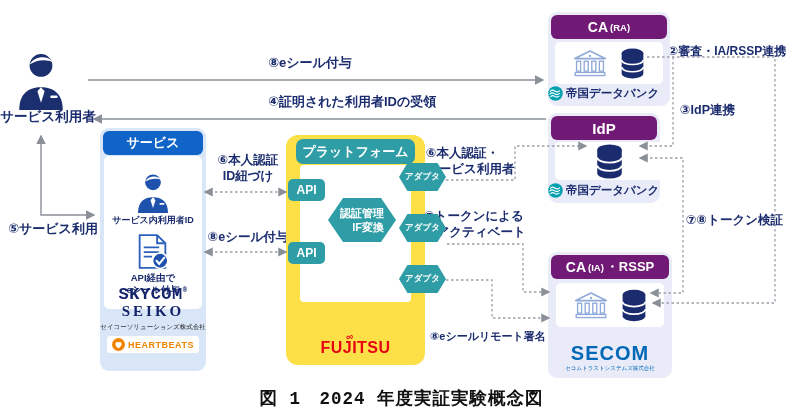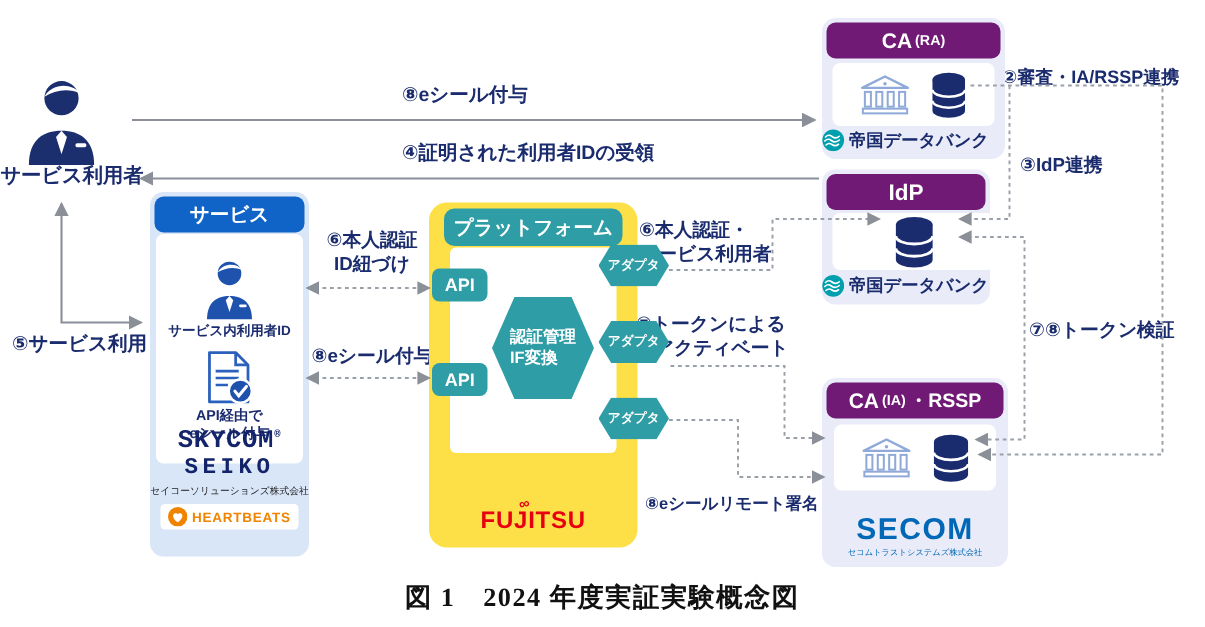--- a/index.html
+++ b/index.html
@@ -18,35 +18,35 @@
   .svc{background:#d8e6f7;}
   .svc .hdr{background:#1064c8;}
   .svc-panel{flex-direction:column;}
   .svc-item-label{color:#1b2c6e;font-weight:bold;font-size:9px;text-align:center;
                   white-space:pre-line;line-height:1.25;margin-top:2px;}
   .svc-logos{position:absolute;left:0;right:0;top:158px;display:flex;flex-direction:column;
              align-items:center;}
   .skycom{font-family:Liberation Mono, monospace;font-weight:bold;
           font-size:17px;color:#13246b;letter-spacing:.5px;line-height:1;text-align:right;}
   .skycom sup{font-size:7px;}
-  .seiko{font-family:Liberation Mono, monospace;font-weight:bold;
+  .seiko{font-family:Liberation Serif, serif;font-weight:bold;
          font-size:15px;color:#13246b;letter-spacing:3px;line-height:1.15;}
   .company{font-size:6.5px;color:#222;margin-top:3px;}
   .hb-pill{margin-top:4px;background:#fff;border-radius:3px;padding:2px 5px;display:flex;
            align-items:center;gap:3px;}
   .hb-text{font-size:9px;font-weight:bold;color:#f08300;letter-spacing:.5px;text-align:right;}
   
   .plt{background:#fde047;border-radius:12px;}
   .plt-hdr{position:absolute;left:10px;right:10px;top:4px;height:25px;background:#2f9da5;
            border-radius:7px;display:flex;align-items:center;justify-content:center;
            color:#fff;font-weight:bold;font-size:13px;}
-  .hex-core{position:absolute;left:42px;top:63px;width:68px;height:68px;background:#2f9da5;
+  .hex-core{position:absolute;left:42px;top:63px;width:68px;height:44px;background:#2f9da5;
             clip-path:polygon(22% 0,78% 0,100% 50%,78% 100%,22% 100%,0 50%);
             display:flex;align-items:center;justify-content:center;color:#fff;
-            font-weight:bold;font-size:11px;text-align:left;white-space:pre-line;line-height:1.3;}
+            font-weight:bold;font-size:11px;text-align:right;white-space:pre-line;line-height:1.3;}
   .api{position:absolute;left:2px;width:37px;height:22px;background:#2f9da5;border-radius:5px;
        display:flex;align-items:center;justify-content:center;color:#fff;font-weight:bold;font-size:12px;}
   .adp{position:absolute;left:113px;width:47px;height:28px;background:#2f9da5;
        clip-path:polygon(18% 0,82% 0,100% 50%,82% 100%,18% 100%,0 50%);
        display:flex;align-items:center;justify-content:center;color:#fff;
        font-weight:bold;font-size:8.5px;}
   .fujitsu{position:absolute;bottom:8px;left:0;right:0;text-align:center;color:#e60012;
            font-weight:bold;font-size:16px;letter-spacing:.5px;}
   .fujitsu .wrap{position:relative;display:inline-block;}
   .fj-inf{position:absolute;top:-8px;left:36%;font-size:10px;transform:rotate(-12deg);}
@@ -60,21 +60,21 @@
   .tdb-text{color:#1b2c6e;font-weight:bold;font-size:11.5px;}
   .secom-block{position:absolute;bottom:6px;left:0;right:0;display:flex;flex-direction:column;
                align-items:center;}
   .secom{color:#0068b7;font-weight:900;font-size:20px;letter-spacing:1px;line-height:1;}
   .secom-sub{color:#0068b7;font-size:5.5px;margin-top:2px;}
   
   .actor-label{position:absolute;left:0;top:108px;width:96px;text-align:center;
                color:#1b2c6e;font-weight:bold;font-size:13.5px;}
   
   .caption{position:absolute;left:0;right:0;top:386px;text-align:center;color:#111;
-           font-family:Liberation Serif, serif;font-weight:bold;
+           font-family:Liberation Mono, monospace;font-weight:bold;
            font-size:17.5px;letter-spacing:1px;}
   svg.overlay{position:absolute;left:0;top:0;pointer-events:none;z-index:5;}
 </style>
 </head>
 <body>
 
 <div id="canvas">
 
   <svg class="overlay" width="803" height="418" viewBox="0 0 803 418">
     <defs>

